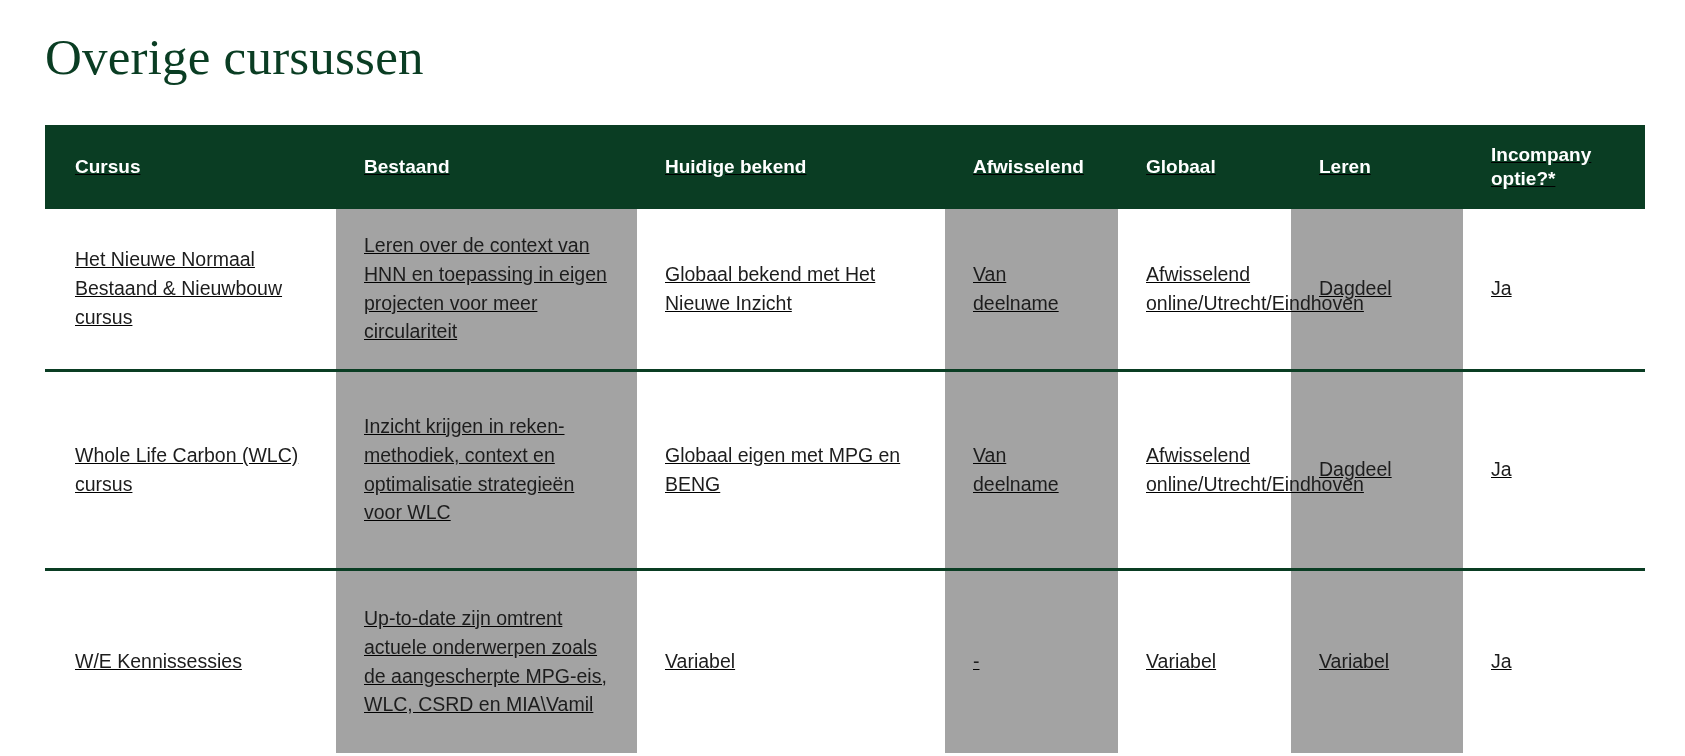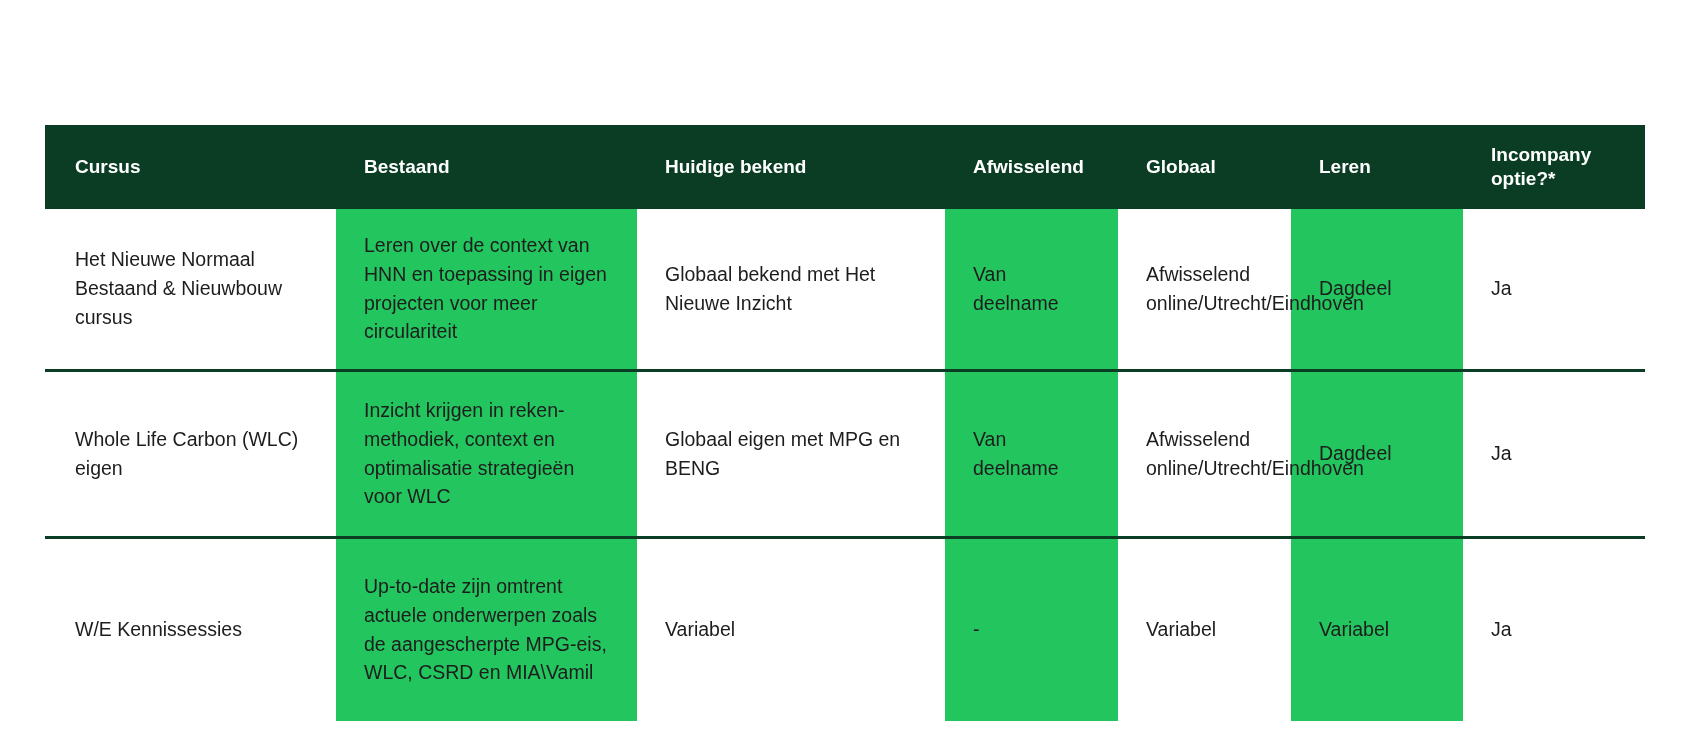--- a/index.html
+++ b/index.html
@@ -38,20 +38,21 @@
     position: absolute;
     left: 45px;
     top: 125px;
     width: 1600px;
   }
 
   table.courses {
     border-collapse: collapse;
     table-layout: fixed;
     width: 1600px;
+    text-decoration: underline;
   }
 
   table.courses col.c0 { width: 291px; }
   table.courses col.c1 { width: 301px; }
   table.courses col.c2 { width: 308px; }
   table.courses col.c3 { width: 173px; }
   table.courses col.c4 { width: 173px; }
   table.courses col.c5 { width: 172px; }
   table.courses col.c6 { width: 182px; }
 
@@ -74,46 +75,47 @@
     font-size: 19.5px;
     color: #1d1d1d;
     line-height: 1.48;
     vertical-align: middle;
     padding: 22px 22px 22px 28px;
     box-sizing: border-box;
     background: #ffffff;
     border-top: 0;
   }
   tbody td.shade {
-    background: #22c55e;
+    background: #a3a3a3;
   }
   tbody td.c0 { padding-left: 30px; }
 
   tbody tr.row1 td { height: 160px; }
-  tbody tr.row2 td { height: 164px; }
+  tbody tr.row2 td { height: 196px; }
   tbody tr.row3 td { height: 182px; }
 
   
   tr.divider td {
     padding: 0;
     height: 3px;
     background: transparent;
   }
   tr.divider td .rule {
     display: block;
     height: 3px;
     background: #0A3D23;
     width: 100%;
   }
 </style>
 </head>
 <body>
 
 <div class="page">
 
+  <div class="page-title">Overige cursussen</div>
 
   <div class="table-wrap">
     <table class="courses">
       <colgroup>
         <col class="c0">
           <col class="c1">
           <col class="c2">
           <col class="c3">
         <col class="c4">
           <col class="c5">
@@ -144,21 +146,21 @@
           <td>Ja</td>
         </tr>
 
         <tr class="divider">
           <td colspan="7">
             <span class="rule"></span>
           </td>
         </tr>
 
         <tr class="row2">
-          <td class="c0">Whole Life Carbon (WLC) eigen</td>
+          <td class="c0">Whole Life Carbon (WLC) cursus</td>
           <td class="shade">Inzicht krijgen in reken-methodiek, context en optimalisatie strategieën voor WLC</td>
           <td>Globaal eigen met MPG en BENG</td>
           <td class="shade">Van deelname</td>
           <td>Afwisselend online/Utrecht/Eindhoven</td>
           <td class="shade">Dagdeel</td>
           <td>Ja</td>
         </tr>
 
         <tr class="divider">
           <td colspan="7">

